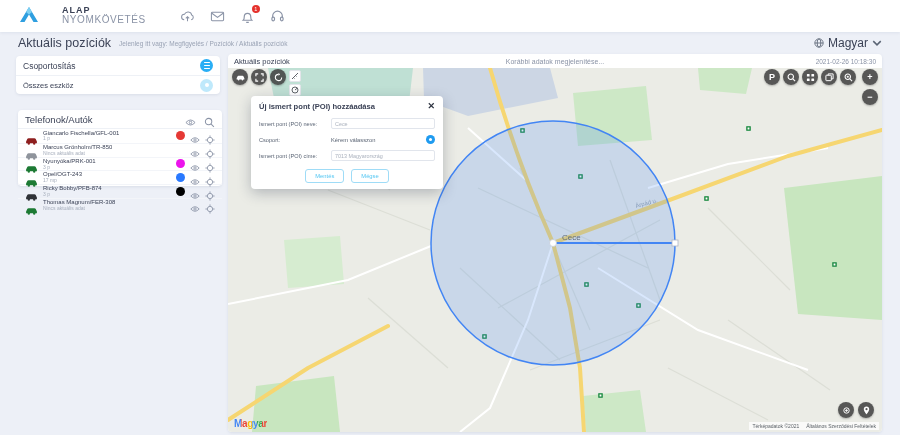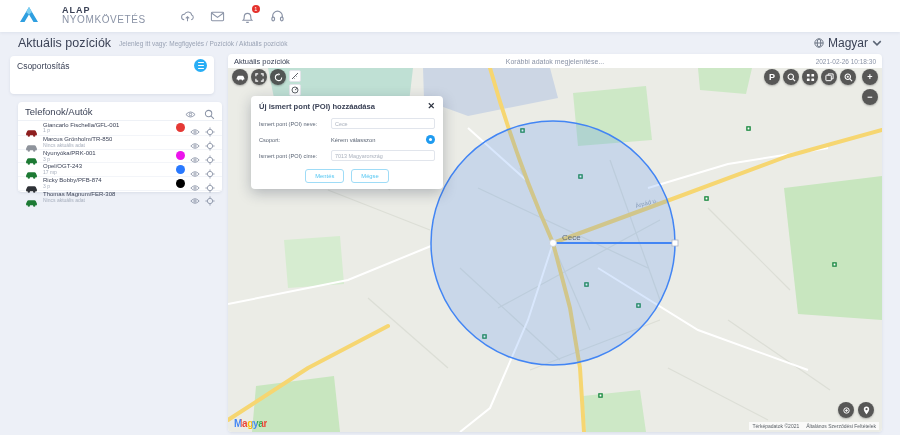--- a/index.html
+++ b/index.html
@@ -27,34 +27,34 @@
               display:flex; align-items:center; }
   .page-title { margin-left:18px; font-size:12.5px; font-weight:500; color:#3b4256; }
   .crumbs { margin-left:8px; font-size:6.5px; color:#9aa3b5; }
   .lang { margin-left:auto; margin-right:18px; display:flex; align-items:center; gap:4px; cursor:pointer; }
   .lang svg { width:10px; height:10px; color:#5a6474; }
   .lang-label { font-size:12px; color:#3b4256; }
   .chev { width:7px; height:7px; color:#8a93a6; }
 
   
   .card { position:absolute; background:#fff; border-radius:4px; box-shadow:0 1px 3px rgba(40,60,100,.10); }
-  .side1 { left:10px; top:56px; width:204px; height:38px; }
+  .side1 { left:16px; top:56px; width:204px; height:38px; }
   .srow { height:19px; display:flex; align-items:center; padding:0 7px; cursor:pointer; }
   .srow + .srow { border-top:1px solid #eef1f6; }
   .srow-label { font-size:8.5px; color:#3b4256; }
   .srow-label.muted { font-size:7.5px; }
   .circ-btn { margin-left:auto; width:13px; height:13px; border-radius:50%; display:flex;
               align-items:center; justify-content:center; cursor:pointer; }
   .circ-blue { background:#29aef5; }
   .circ-lblue { background:#bfe9fb; }
   .circ-btn .bars { display:flex; flex-direction:column; gap:1.5px; }
   .circ-btn .bars i { display:block; width:6px; height:1.2px; background:#fff; border-radius:1px; }
   .circ-lblue .dotc { width:4px; height:4px; border-radius:50%; background:#fff; }
 
-  .side2 { left:18px; top:102px; width:204px; height:90px; }
+  .side2 { left:18px; top:110px; width:204px; height:76px; }
   .listhdr { height:19px; display:flex; align-items:center; padding:0 7px; border-bottom:1px solid #eef1f6; }
   .listhdr-title { font-size:9.5px; color:#3b4256; }
   .listhdr .tools { margin-left:auto; display:flex; gap:8px; }
   .gicon { width:11px; height:11px; color:#8a93a6; cursor:pointer; }
   .gicon svg { width:100%; height:100%; }
   .devrow { height:13.8px; display:flex; align-items:center; padding:0 7px; cursor:pointer; }
   .devrow + .devrow { border-top:1px solid #f3f5f9; }
   .car { width:13px; height:9px; margin-right:5px; flex:none; }
   .car svg { width:100%; height:100%; }
   .devtxt { line-height:1.15; overflow:hidden; }
@@ -171,20 +171,26 @@
 
 <div class="card side1">
   <div class="srow">
     <span class="srow-label">Csoportosítás</span>
     <span class="circ-btn circ-blue">
       <span class="bars">
           <i></i>
           <i></i>
           <i></i>
         </span>
+    </span>
+  </div>
+  <div class="srow">
+    <span class="srow-label muted">Összes eszköz</span>
+    <span class="circ-btn circ-lblue">
+      <span class="dotc"></span>
     </span>
   </div>
 </div>
 
 <div class="card side2">
   <div class="listhdr">
     <span class="listhdr-title">Telefonok/Autók</span>
     <span class="tools">
       <span class="gicon">
         <svg viewBox="0 0 12 8" fill="none" stroke="currentColor" stroke-width="1">

